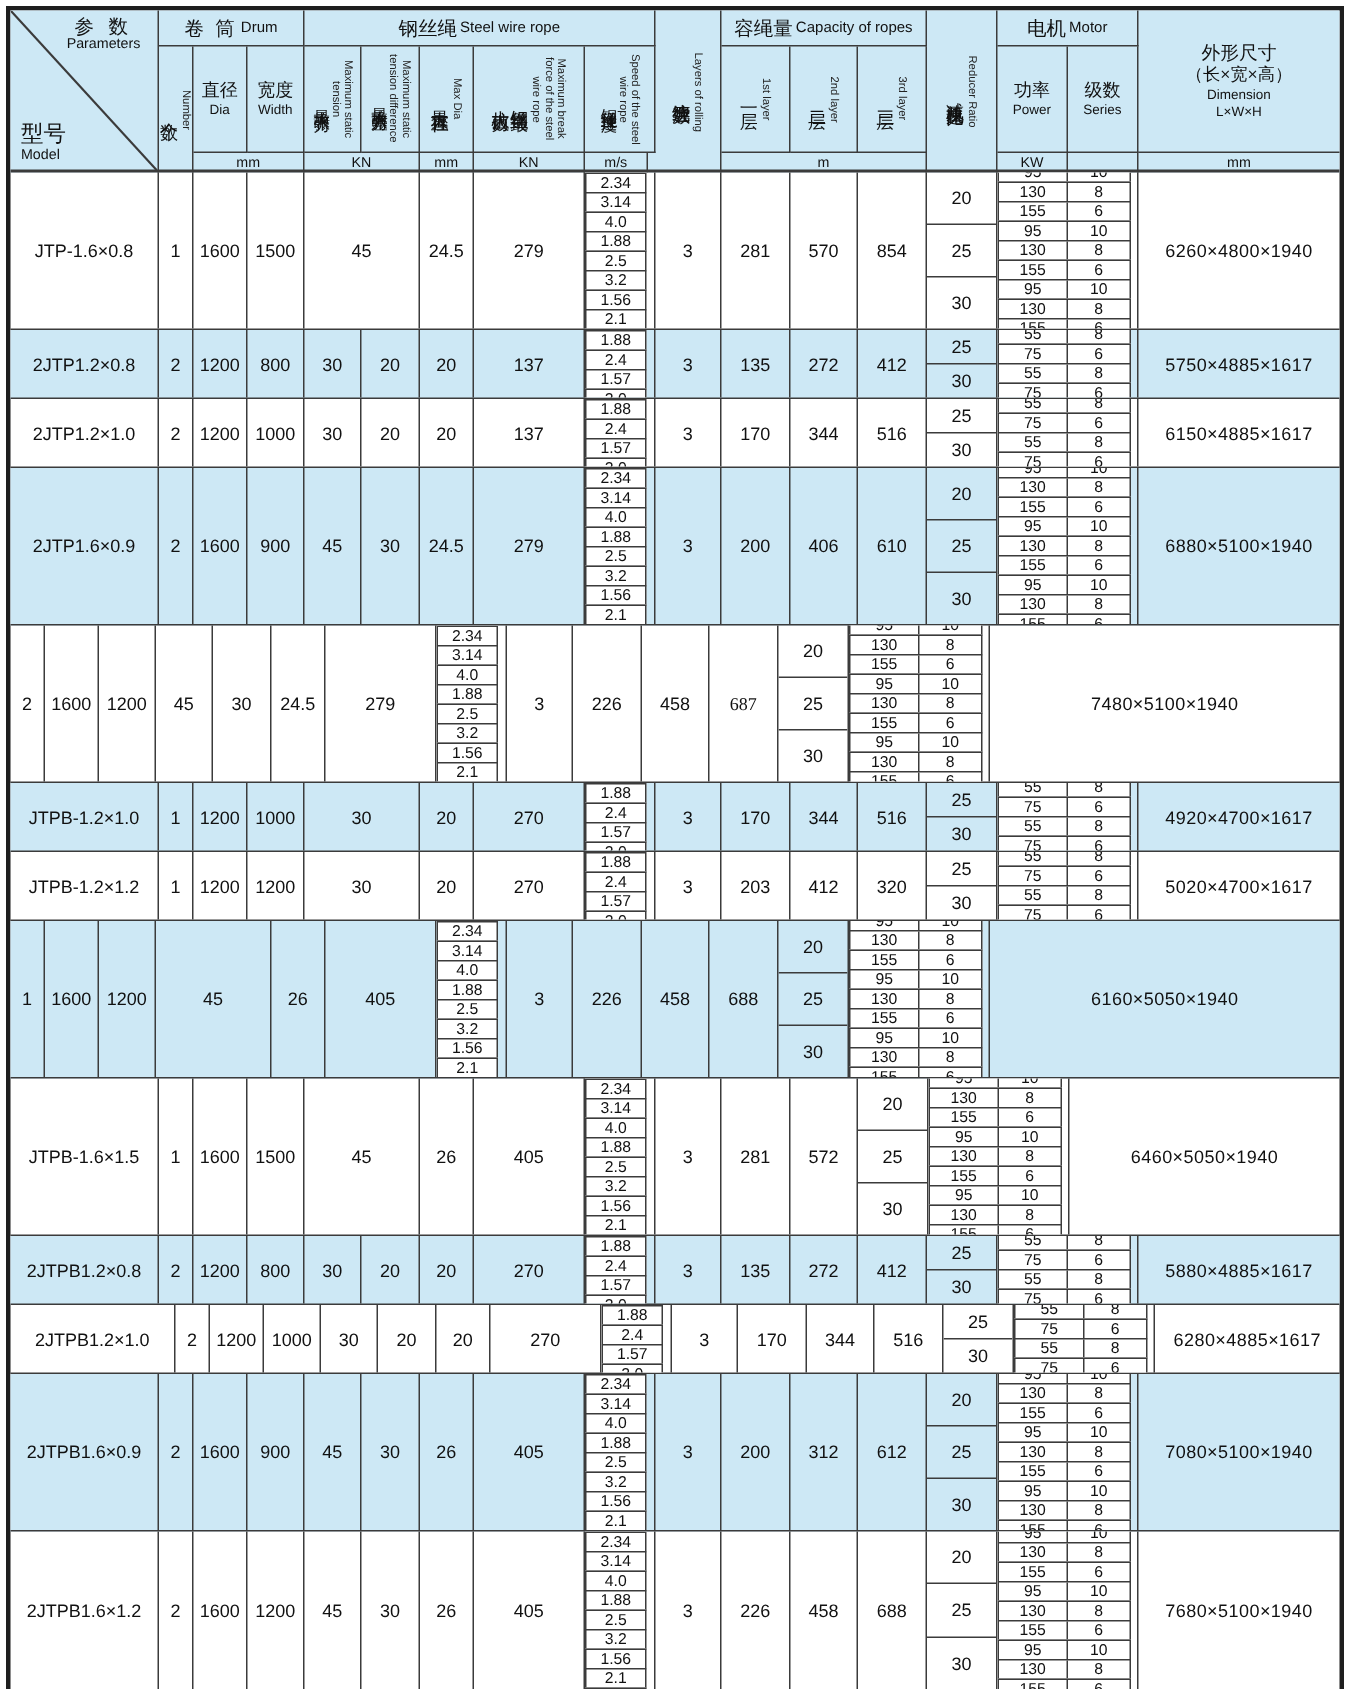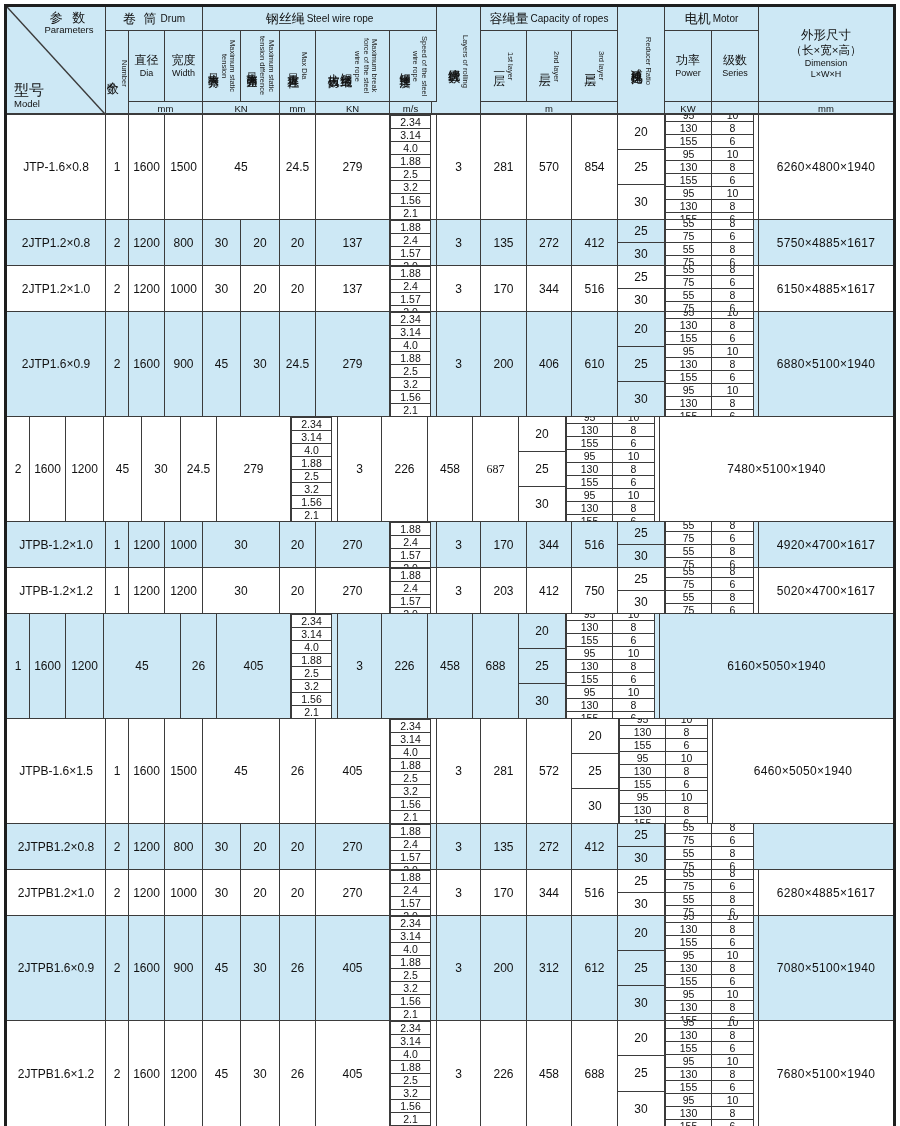--- a/index.html
+++ b/index.html
@@ -552,21 +552,21 @@
         <div class="c" style="width: 74px;">270</div>
         <div class="c speedcol" style="width: 47px;">
           <div class="sbox">1.88</div>
           <div class="sbox">2.4</div>
           <div class="sbox">1.57</div>
           <div class="sbox">2.0</div>
         </div>
         <div class="c" style="width: 44px;">3</div>
         <div class="c" style="width: 46px;">203</div>
         <div class="c" style="width: 45px;">412</div>
-        <div class="c" style="width: 46px;">750</div>
+        <div class="c" style="width: 46px;">320</div>
         <div class="c ratiocol" style="width: 47px;">
           <div class="rg" style="flex: 2 1 0%;">25</div>
           <div class="rg" style="flex: 2 1 0%;">30</div>
         </div>
         <div class="c motorcol" style="width: 94px;">
           <div class="mrow">
             <div class="p">55</div>
             <div class="s">8</div>
           </div>
           <div class="mrow">
@@ -750,23 +750,24 @@
           </div>
           <div class="mrow">
             <div class="p">55</div>
             <div class="s">8</div>
           </div>
           <div class="mrow">
             <div class="p">75</div>
             <div class="s">6</div>
           </div>
         </div>
+        <div class="c dimcell" style="flex: 1 1 0%;">5880×4885×1617</div>
       </div>
       <div class="row" style="height: 46px;">
-        <div class="c modelcell" style="width: 99px;">2JTPB1.2×1.0</div>
+        <div class="c modelcell" style="width: 110px;">2JTPB1.2×1.0</div>
         <div class="c" style="width: 23px;">2</div>
         <div class="c" style="width: 36px;">1200</div>
         <div class="c" style="width: 38px;">1000</div>
         <div class="c" style="width: 38px;">30</div>
         <div class="c" style="width: 39px;">20</div>
         <div class="c" style="width: 36px;">20</div>
         <div class="c" style="width: 74px;">270</div>
         <div class="c speedcol" style="width: 47px;">
           <div class="sbox">1.88</div>
           <div class="sbox">2.4</div>

